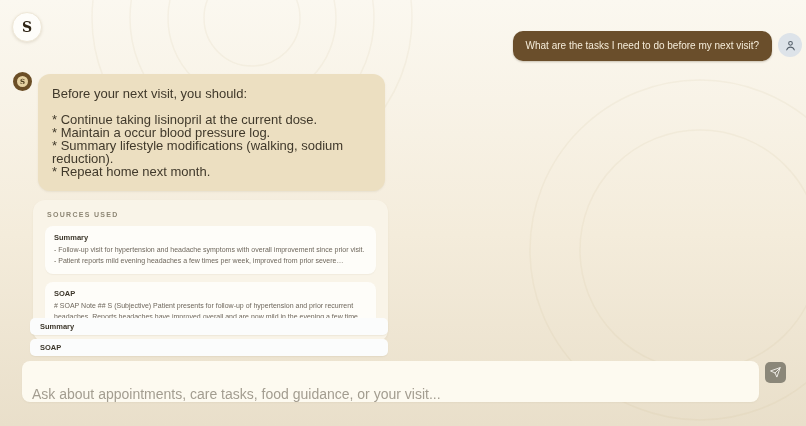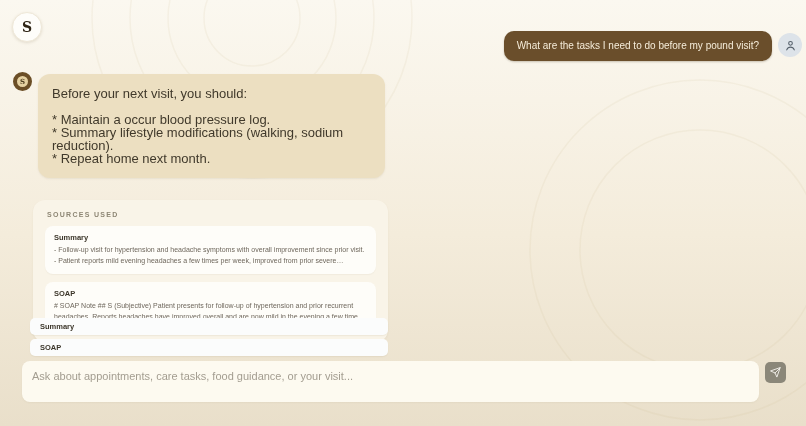--- a/index.html
+++ b/index.html
@@ -79,21 +79,21 @@
   }
 
   
   .composer{
     left:22px;top:361px;width:737px;height:41px;box-sizing:border-box;
     background:#fdfaf0;border-radius:8px;box-shadow:0 1px 2px rgba(120,100,60,.06);
   }
   .composer textarea{
     width:100%;height:100%;box-sizing:border-box;border:none;outline:none;resize:none;
     background:transparent;font-family:"Liberation Sans",sans-serif;
-    font-size:11px;color:#4a4436;padding:9px 10px;border-radius:8px;
+    font-size:14px;color:#4a4436;padding:9px 10px;border-radius:8px;margin-top:16px;
   }
   .composer textarea::placeholder{color:#a39d90;}
   .send-btn{
     left:765px;top:362px;width:21px;height:21px;border-radius:5px;border:none;
     background:var(--send_button);display:flex;align-items:center;justify-content:center;
     cursor:pointer;padding:0;
   }
 </style>
 </head>
 <body>
@@ -107,35 +107,36 @@
     <circle cx="700" cy="250" r="120"></circle>
     <circle cx="700" cy="250" r="170"></circle>
   </g>
 </svg>
 
 <div class="abs logo">
   <span>S</span>
 </div>
 
 <div class="abs user-bubble">
-  <span>What are the tasks I need to do before my pound visit?</span>
+  <span>What are the tasks I need to do before my next visit?</span>
 </div>
 <div class="abs user-avatar">
   <svg width="13" height="13" viewBox="0 0 24 24" fill="none" stroke="#55606b" stroke-width="2" stroke-linecap="round" stroke-linejoin="round">
     <circle cx="12" cy="8" r="3.4"></circle>
     <path d="M5 20c1.4-3.4 4-5 7-5s5.6 1.6 7 5"></path>
   </svg>
 </div>
 
 <div class="abs asst-avatar">
   <span>S</span>
 </div>
 <div class="abs asst-bubble">
   <div>Before your next visit, you should:</div>
   <div class="gap"></div>
+  <div>* Continue taking lisinopril at the current dose.</div>
   <div>* Maintain a occur blood pressure log.</div>
   <div>* Summary lifestyle modifications (walking, sodium reduction).</div>
   <div>* Repeat home next month.</div>
 </div>
 
 <div class="abs sources">
   <div class="sources-label">SOURCES USED</div>
   <div class="source-card">
     <div class="source-title">Summary</div>
     <div class="source-excerpt">- Follow-up visit for hypertension and headache symptoms with overall improvement since prior visit. - Patient reports mild evening headaches a few times per week, improved from prior severe headaches. - Adherent to lisi</div>

